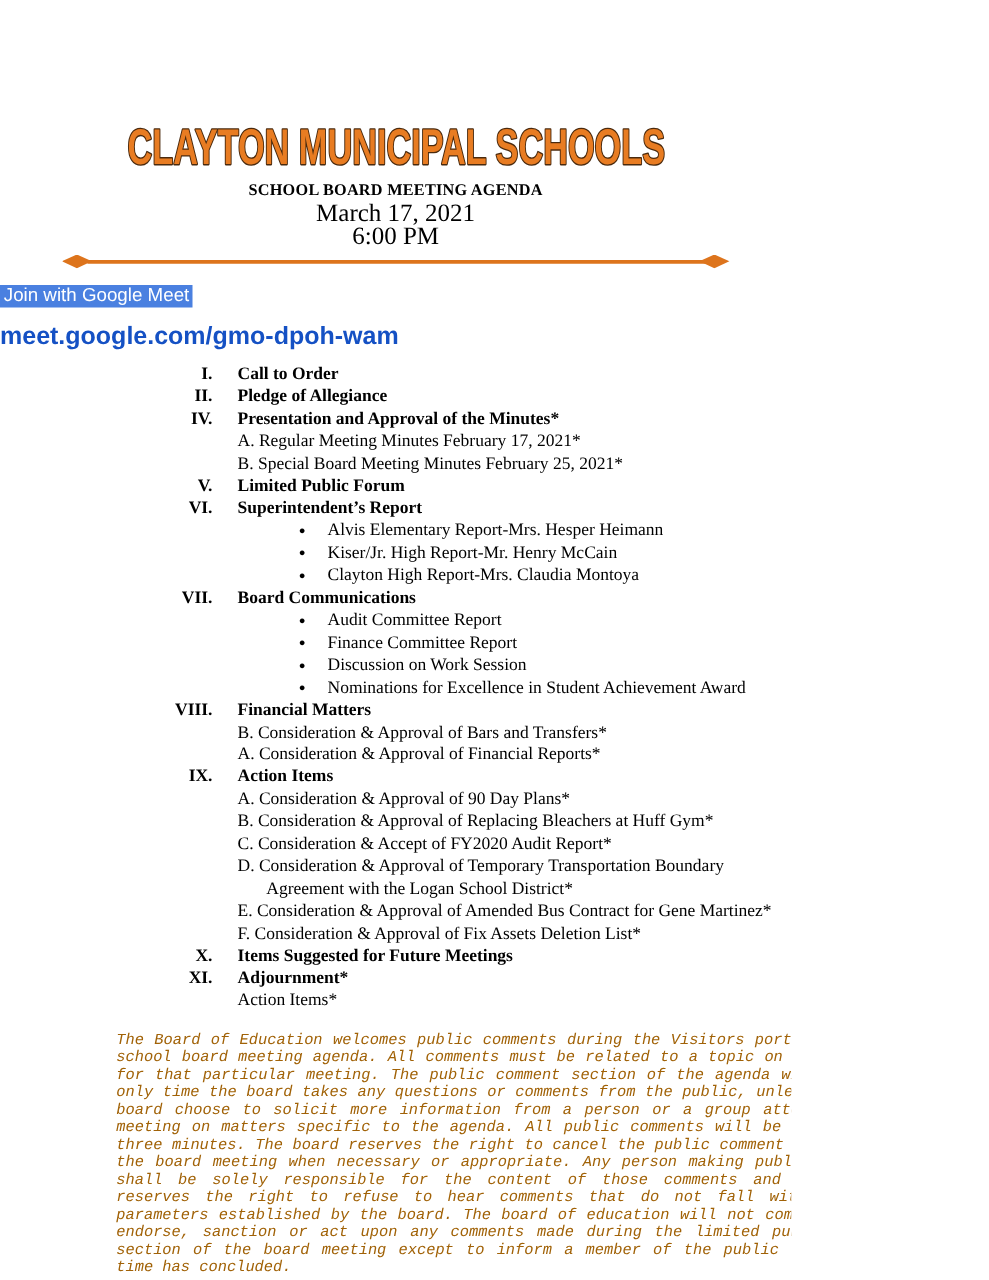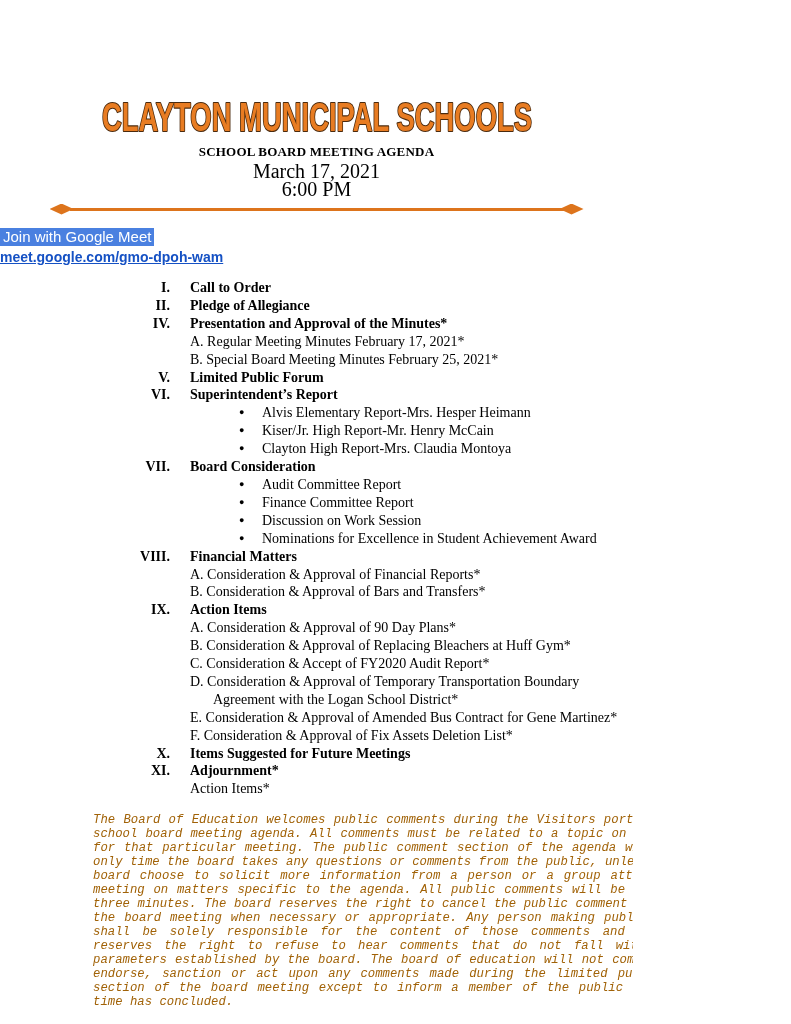--- a/index.html
+++ b/index.html
@@ -52,24 +52,23 @@
   .meet{margin-top:13px;font-family:"Liberation Sans", sans-serif;}
   .join-btn{
     display:inline-block;
     background:var(--join-bg,#4a80e0);
     color:#ffffff;
     font-size:15px;line-height:18px;
     padding:0 3px;
     cursor:pointer;
   }
   .meet-link{
-    display:block;margin-top:3px;
+    display:block;margin-top:15px;
     color:var(--link-blue,#1551c4);
-    font-weight:bold;font-size:14px;line-height:16px;
-    text-decoration:underline;
+    font-weight:bold;font-size:20px;line-height:16px;
     cursor:pointer;
   }
   
   .agenda{
     list-style:none;
     margin:14px 0 0 100px;padding:0;
     font-size:14px;line-height:17.9px;
   }
   .agenda-item{display:flex;}
   .agenda-item .num{
@@ -158,33 +157,33 @@
         <div class="body">
           <div class="heading">Superintendent’s Report</div>
           <div class="child bullet">Alvis Elementary Report-Mrs. Hesper Heimann</div>
           <div class="child bullet">Kiser/Jr. High Report-Mr. Henry McCain</div>
           <div class="child bullet">Clayton High Report-Mrs. Claudia Montoya</div>
         </div>
       </li>
       <li class="agenda-item">
         <span class="num">VII.</span>
         <div class="body">
-          <div class="heading">Board Consideration</div>
+          <div class="heading">Board Communications</div>
           <div class="child bullet">Audit Committee Report</div>
           <div class="child bullet">Finance Committee Report</div>
           <div class="child bullet">Discussion on Work Session</div>
           <div class="child bullet">Nominations for Excellence in Student Achievement Award</div>
         </div>
       </li>
       <li class="agenda-item">
         <span class="num">VIII.</span>
         <div class="body">
           <div class="heading">Financial Matters</div>
+          <div class="child letter">B. Consideration &amp; Approval of Bars and Transfers*</div>
           <div class="child letter">A. Consideration &amp; Approval of Financial Reports*</div>
-          <div class="child letter">B. Consideration &amp; Approval of Bars and Transfers*</div>
         </div>
       </li>
       <li class="agenda-item">
         <span class="num">IX.</span>
         <div class="body">
           <div class="heading">Action Items</div>
           <div class="child letter">A. Consideration &amp; Approval of 90 Day Plans*</div>
           <div class="child letter">B. Consideration &amp; Approval of Replacing Bleachers at Huff Gym*</div>
           <div class="child letter">C. Consideration &amp; Accept of FY2020 Audit Report*</div>
           <div class="child letter">D. Consideration &amp; Approval of Temporary Transportation Boundary Agreement with the Logan School District*</div>

